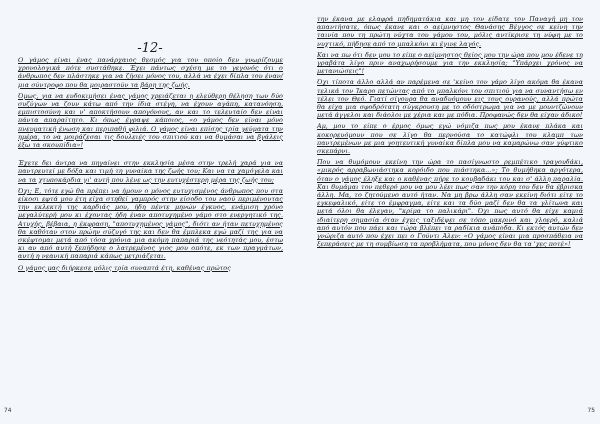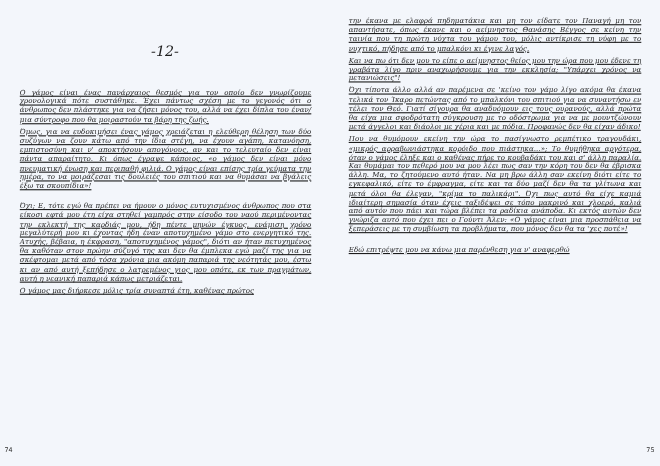--- a/index.html
+++ b/index.html
@@ -17,47 +17,48 @@
   .page-left { left: 0; }
   .page-right { left: 300px; }
   .chapter {
     position: absolute; top: 16px; left: 0; width: 300px;
     text-align: center; font-style: italic; font-size: 13px; margin-top: 24px;
   }
   .text {
     position: absolute; font-style: italic; font-size: 6.4px; line-height: 8.2px;
     text-align: justify; letter-spacing: 0.05px; text-decoration: underline;
   }
-  .page-left .text { top: 80px; left: 18px; width: 265px; }
+  .page-left .text { top: 56px; left: 18px; width: 265px; }
   .page-right .text { top: 15px; left: 17px; width: 266px; }
   .text p { margin: 0 0 3px 0; }
   .text p.gap { margin-bottom: 10px; }
   .pnum {
     position: absolute; bottom: 11px; font-size: 5.8px;
     font-family: "DejaVu Sans", sans-serif; color: #333;
   }
   .page-left .pnum { left: 4px; }
   .page-right .pnum { right: 5px; }
 </style>
 </head>
 <body>
 
 <div class="page page-left">
   <div class="chapter">-12-</div>
   <div class="text">
     <p>Ο γάμος είναι ένας πανάρχαιος θεσμός για τον οποίο δεν γνωρίζουμε χρονολογικά πότε συστάθηκε. Έχει πάντως σχέση με το γεγονός ότι ο άνθρωπος δεν πλάστηκε για να ζήσει μόνος του, αλλά να έχει δίπλα του έναν/μια σύντροφο που θα μοιραστούν τα βάρη της ζωής.</p>
     <p class="gap">Όμως, για να ευδοκιμήσει ένας γάμος χρειάζεται η ελεύθερη θέληση των δύο συζύγων να ζουν κάτω από την ίδια στέγη, να έχουν αγάπη, κατανόηση, εμπιστοσύνη και ν' αποκτήσουν απογόνους, αν και το τελευταίο δεν είναι πάντα απαραίτητο. Κι όπως έγραψε κάποιος, «ο γάμος δεν είναι μόνο πνευματική ένωση και περιπαθή φιλιά. Ο γάμος είναι επίσης τρία γεύματα την ημέρα, το να μοιράζεσαι τις δουλειές του σπιτιού και να θυμάσαι να βγάλεις έξω τα σκουπίδια»!</p>
+    <p>Έχετε δει άντρα να πηγαίνει στην εκκλησία μέσα στην τρελή χαρά για να παντρευτεί με δόξα και τιμή τη γυναίκα της ζωής του; Και να τα χαμόγελα και να τα χτυποκάρδια γι' αυτή που λένε ως την ευτυχέστερη μέρα της ζωής του;</p>
     <p>Όχι; Ε, τότε εγώ θα πρέπει να ήμουν ο μόνος ευτυχισμένος άνθρωπος που στα είκοσι εφτά μου έτη είχα στηθεί γαμπρός στην είσοδο του ναού περιμένοντας την εκλεκτή της καρδιάς μου, ήδη πέντε μηνών έγκυος, ενάμιση χρόνο μεγαλύτερή μου κι έχοντας ήδη έναν αποτυχημένο γάμο στο ενεργητικό της. Ατυχής, βέβαια, η έκφραση, "αποτυχημένος γάμος", διότι αν ήταν πετυχημένος θα καθόταν στον πρώην σύζυγό της και δεν θα έμπλεκα εγώ μαζί της για να σκέφτομαι μετά από τόσα χρόνια μια ακόμη παπαριά της νεότητάς μου, έστω κι αν από αυτή ξεπήδησε ο λατρεμένος γιος μου οπότε, εκ των πραγμάτων, αυτή η νεανική παπαριά κάπως μετριάζεται.</p>
     <p>Ο γάμος μας διήρκεσε μόλις τρία συναπτά έτη, καθένας πρώτος</p>
   </div>
   <div class="pnum">74</div>
 </div>
 
 <div class="page page-right">
   <div class="text">
     <p>την έκανα με ελαφρά πηδηματάκια και μη τον είδατε τον Παναγή μη τον απαντήσατε, όπως έκανε και ο αείμνηστος Θανάσης Βέγγος σε κείνη την ταινία που τη πρώτη νύχτα του γάμου του, μόλις αντίκρισε τη νύφη με το νυχτικό, πήδησε από το μπαλκόνι κι έγινε λαγός.</p>
     <p>Και να πω ότι δεν μου το είπε ο αείμνηστος θείος μου την ώρα που μου έδενε τη γραβάτα λίγο πριν αναχωρήσουμε για την εκκλησία; "Υπάρχει χρόνος να μετανιώσεις"!</p>
     <p>Όχι τίποτα άλλο αλλά αν παρέμενα σε 'κείνο τον γάμο λίγο ακόμα θα έκανα τελικά τον Ίκαρο πετώντας από το μπαλκόνι του σπιτιού για να συναντήσω εν τέλει τον Θεό. Γιατί σίγουρα θα αναδυόμουν εις τους ουρανούς, αλλά πρώτα θα είχα μια σφοδρότατη σύγκρουση με το οδόστρωμα για να με μουντζώνουν μετά άγγελοι και διάολοι με χέρια και με πόδια. Προφανώς δεν θα είχαν άδικο!</p>
+    <p>Αμ, μου το είπε ο έρμος όμως εγώ νόμιζα πως μου έκανε πλάκα και κοκορευόμουν που σε λίγο θα περνούσα το κατώφλι του κλαμπ των παντρεμένων με μια γοητευτική γυναίκα δίπλα μου να καμαρώνω σαν γύφτικο σκεπάρνι.</p>
     <p class="gap">Που να θυμόμουν εκείνη την ώρα το πασίγνωστο ρεμπέτικο τραγουδάκι, «μικρός αρραβωνιάστηκα κορόιδο που πιάστηκα...»; Το θυμήθηκα αργότερα, όταν ο γάμος έληξε και ο καθένας πήρε το κουβαδάκι του και σ' άλλη παραλία. Και θυμάμαι τον πεθερό μου να μου λέει πως σαν την κόρη του δεν θα έβρισκα άλλη. Μα, το ζητούμενο αυτό ήταν. Να μη βρω άλλη σαν εκείνη διότι είτε το εγκεφαλικό, είτε το έμφραγμα, είτε και τα δύο μαζί δεν θα τα γλίτωνα και μετά όλοι θα έλεγαν, "κρίμα το παλικάρι". Όχι πως αυτό θα είχε καμιά ιδιαίτερη σημασία όταν έχεις ταξιδέψει σε τόπο μακρινό και χλοερό, καλιά από αυτόν που πάει και τώρα βλέπει τα ραδίκια ανάποδα. Κι εκτός αυτών δεν γνώριζα αυτό που έχει πει ο Γούντι Άλεν: «Ο γάμος είναι μια προσπάθεια να ξεπεράσεις με τη συμβίωση τα προβλήματα, που μόνος δεν θα τα 'χες ποτέ»!</p>
-    <p>Εδώ επιτρέψτε μου να κάνω μια παρένθεση για ν' αναφερθώ</p>
   </div>
   <div class="pnum">75</div>
 </div>
 
 </body></html>

